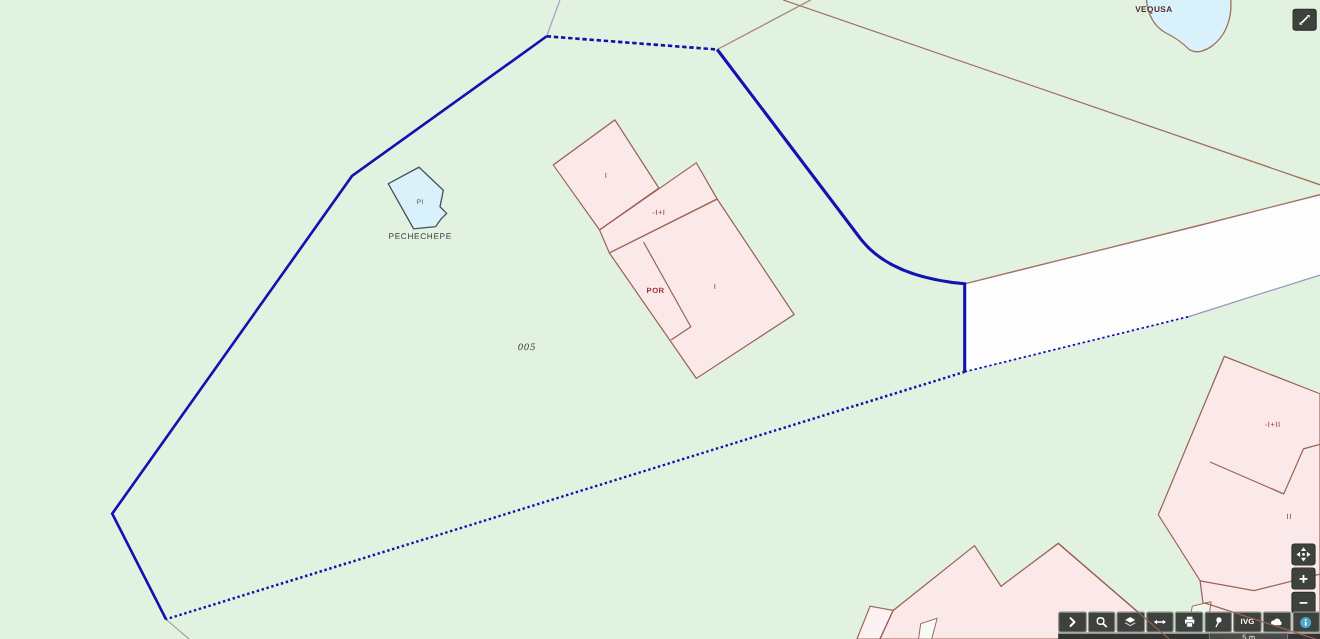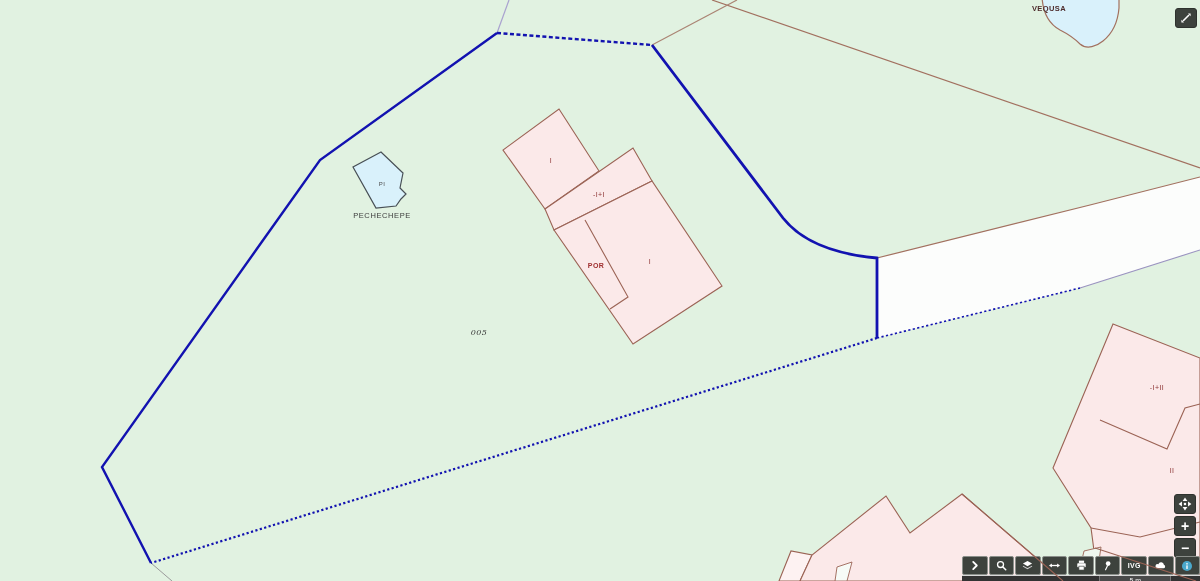--- a/index.html
+++ b/index.html
@@ -98,21 +98,21 @@
       <path d="M652,45 L783,218 Q810,252 877,258 L877,338" stroke-width="2.8"></path>
       <path d="M877,338 L151,563" stroke-width="2.2" stroke-dasharray="2.2,2.4"></path>
       <path d="M877,338 L1080,288" stroke-width="1.6" stroke-dasharray="2.2,2.4"></path>
     </g>
   </svg>
   </div>
 
   <span class="map-label lbl-place" style="left:1049px;top:8px;">VEQUSA</span>
   <span class="map-label lbl-tiny" style="left:382px;top:184px;">PI</span>
   <span class="map-label lbl-stream" style="left:382px;top:215px;text-align:center;">PECHECHEPE</span>
-  <span class="map-label lbl-parcel" style="left:479px;top:332px;">005</span>
+  <span class="map-label lbl-parcel" style="left:479px;top:316px;">005</span>
   <span class="map-label" style="left:551px;top:160px;">I</span>
   <span class="map-label" style="left:599px;top:194px;">-I+I</span>
   <span class="map-label lbl-por" style="left:596px;top:265px;">POR</span>
   <span class="map-label" style="left:650px;top:261px;">I</span>
   <span class="map-label" style="left:1157px;top:387px;">-I+II</span>
   <span class="map-label" style="left:1172px;top:470px;">II</span>
 
   <button class="ctl-btn" style="left:1175px;top:8px;">
     <span>
       <svg width="14" height="14" viewBox="0 0 14 14">

